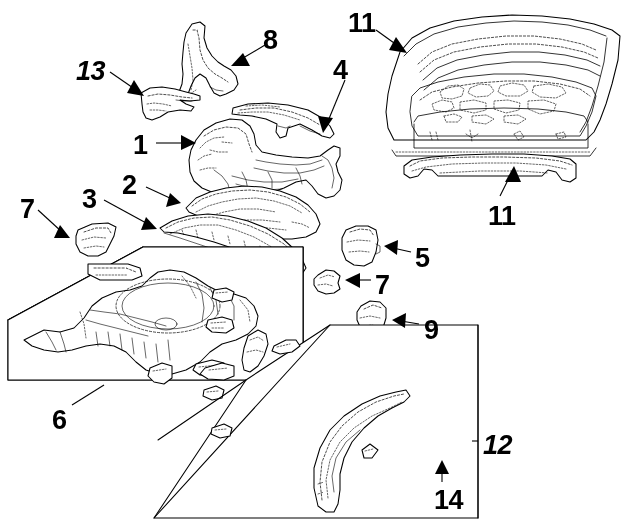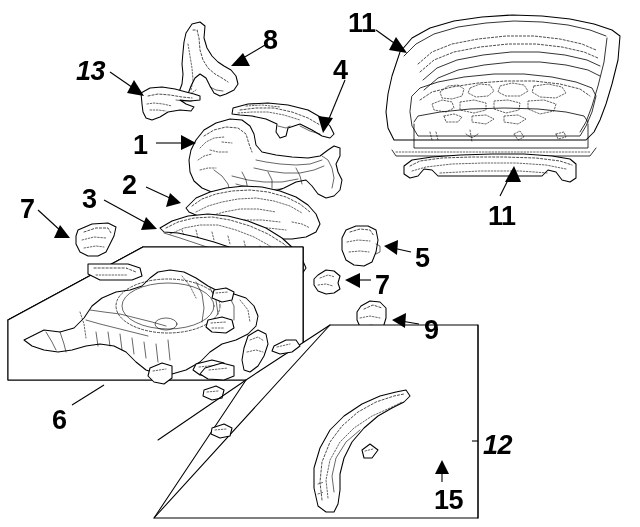--- a/index.html
+++ b/index.html
@@ -376,15 +376,15 @@
   <div class="callout" style="left:133px; top:132px;">1</div>
   <div class="callout" style="left:122px; top:172px;">2</div>
   <div class="callout" style="left:82px;  top:186px;">3</div>
   <div class="callout" style="left:20px;  top:196px;">7</div>
   <div class="callout" style="left:488px; top:203px;">11</div>
   <div class="callout" style="left:415px; top:245px;">5</div>
   <div class="callout" style="left:375px; top:272px;">7</div>
   <div class="callout" style="left:424px; top:317px;">9</div>
   <div class="callout" style="left:52px;  top:407px;">6</div>
   <div class="callout" style="left:483px; top:432px;font-style:italic;">12</div>
-  <div class="callout" style="left:434px; top:487px;">15</div>
+  <div class="callout" style="left:434px; top:487px;">14</div>
 
 </div>
 
 </body></html>

